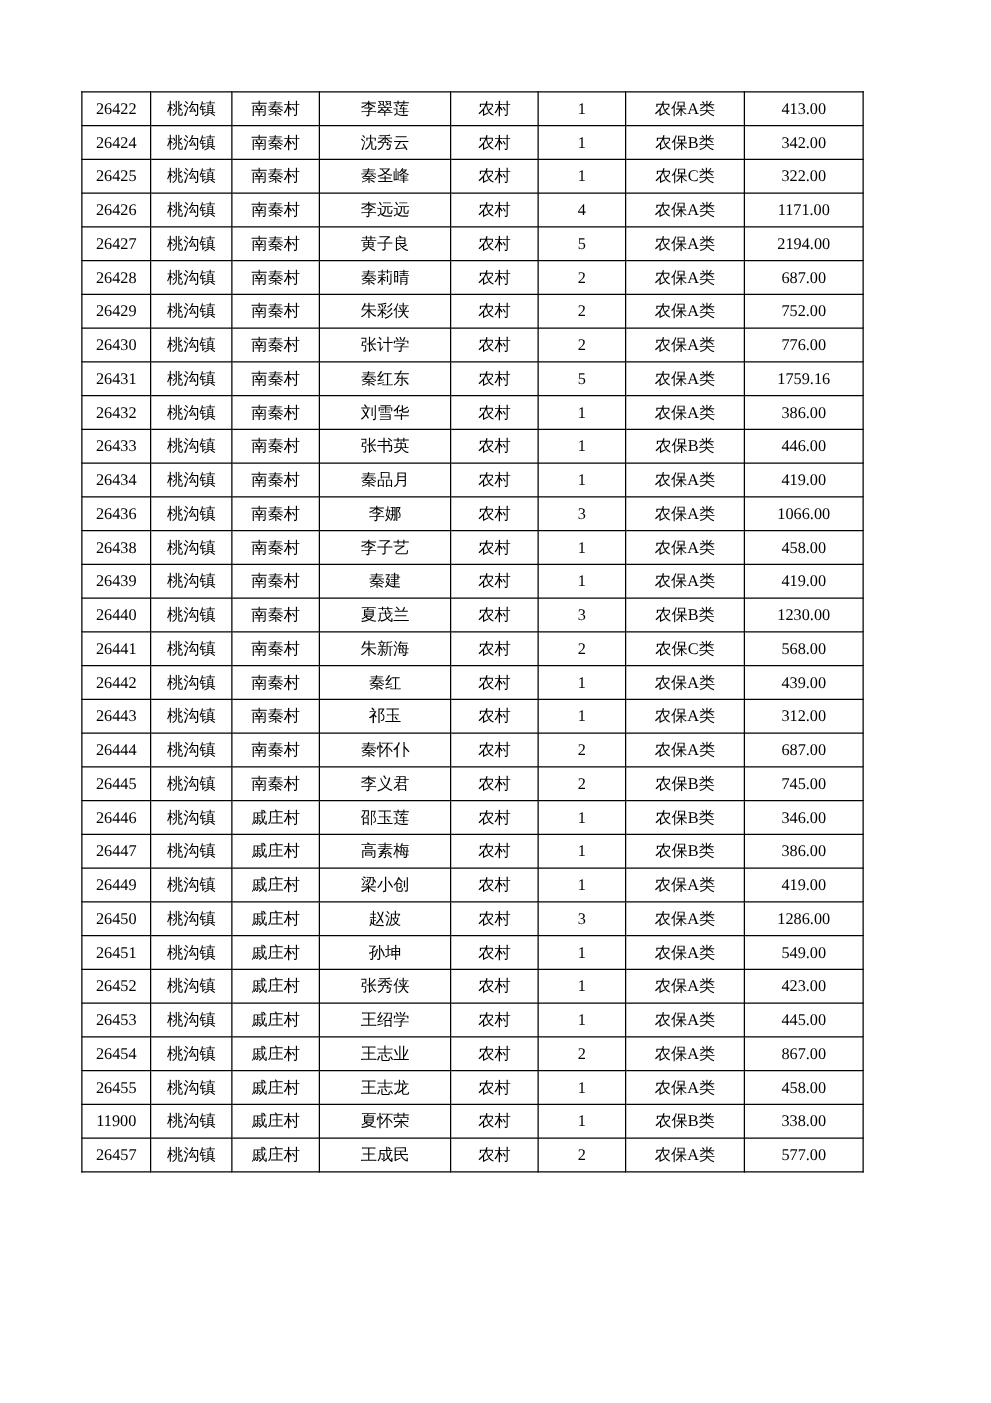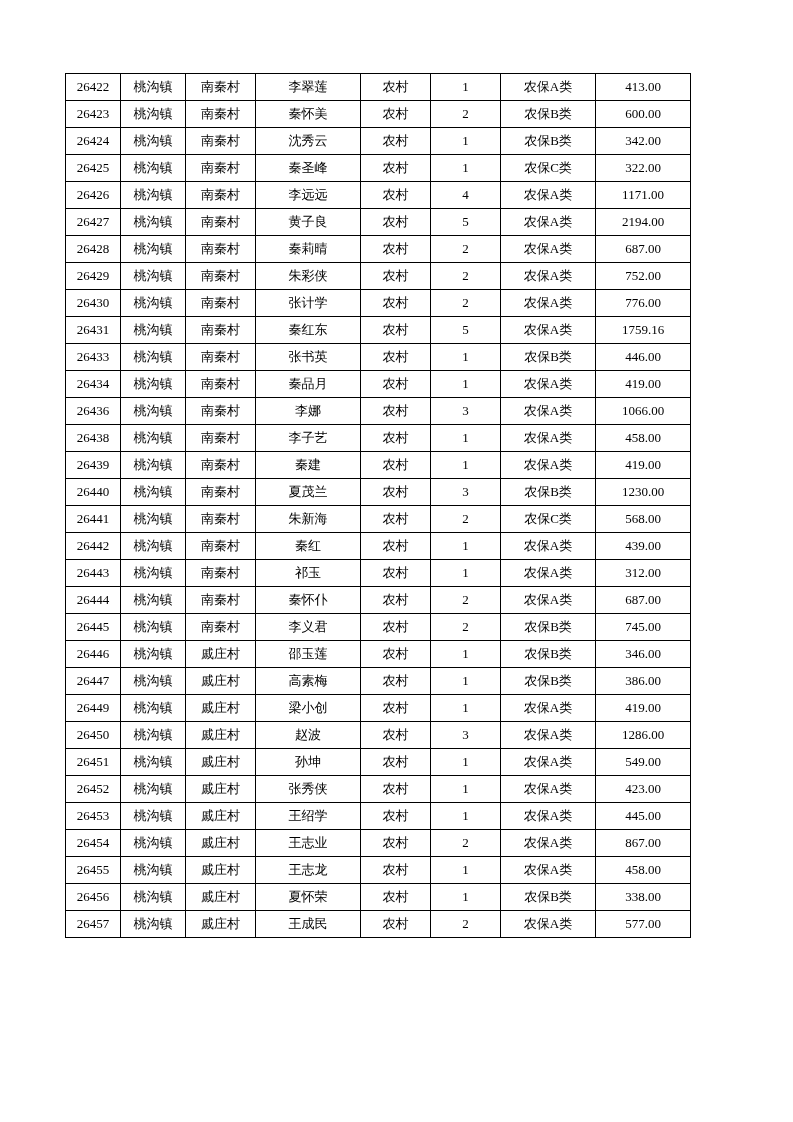--- a/index.html
+++ b/index.html
@@ -72,30 +72,20 @@
             <td class="cell-0">26422</td>
             <td class="cell-1">桃沟镇</td>
             <td class="cell-2">南秦村</td>
             <td class="cell-3">李翠莲</td>
             <td class="cell-4">农村</td>
             <td class="cell-5">1</td>
             <td class="cell-6">农保A类</td>
             <td class="cell-7">413.00</td>
           </tr>
           <tr>
-            <td class="cell-0">26423</td>
-            <td class="cell-1">桃沟镇</td>
-            <td class="cell-2">南秦村</td>
-            <td class="cell-3">秦怀美</td>
-            <td class="cell-4">农村</td>
-            <td class="cell-5">2</td>
-            <td class="cell-6">农保B类</td>
-            <td class="cell-7">600.00</td>
-          </tr>
-          <tr>
             <td class="cell-0">26424</td>
             <td class="cell-1">桃沟镇</td>
             <td class="cell-2">南秦村</td>
             <td class="cell-3">沈秀云</td>
             <td class="cell-4">农村</td>
             <td class="cell-5">1</td>
             <td class="cell-6">农保B类</td>
             <td class="cell-7">342.00</td>
           </tr>
           <tr>
@@ -162,20 +152,30 @@
             <td class="cell-0">26431</td>
             <td class="cell-1">桃沟镇</td>
             <td class="cell-2">南秦村</td>
             <td class="cell-3">秦红东</td>
             <td class="cell-4">农村</td>
             <td class="cell-5">5</td>
             <td class="cell-6">农保A类</td>
             <td class="cell-7">1759.16</td>
           </tr>
           <tr>
+            <td class="cell-0">26432</td>
+            <td class="cell-1">桃沟镇</td>
+            <td class="cell-2">南秦村</td>
+            <td class="cell-3">刘雪华</td>
+            <td class="cell-4">农村</td>
+            <td class="cell-5">1</td>
+            <td class="cell-6">农保A类</td>
+            <td class="cell-7">386.00</td>
+          </tr>
+          <tr>
             <td class="cell-0">26433</td>
             <td class="cell-1">桃沟镇</td>
             <td class="cell-2">南秦村</td>
             <td class="cell-3">张书英</td>
             <td class="cell-4">农村</td>
             <td class="cell-5">1</td>
             <td class="cell-6">农保B类</td>
             <td class="cell-7">446.00</td>
           </tr>
           <tr>
@@ -362,21 +362,21 @@
             <td class="cell-0">26455</td>
             <td class="cell-1">桃沟镇</td>
             <td class="cell-2">戚庄村</td>
             <td class="cell-3">王志龙</td>
             <td class="cell-4">农村</td>
             <td class="cell-5">1</td>
             <td class="cell-6">农保A类</td>
             <td class="cell-7">458.00</td>
           </tr>
           <tr>
-            <td class="cell-0">26456</td>
+            <td class="cell-0">11900</td>
             <td class="cell-1">桃沟镇</td>
             <td class="cell-2">戚庄村</td>
             <td class="cell-3">夏怀荣</td>
             <td class="cell-4">农村</td>
             <td class="cell-5">1</td>
             <td class="cell-6">农保B类</td>
             <td class="cell-7">338.00</td>
           </tr>
           <tr>
             <td class="cell-0">26457</td>

